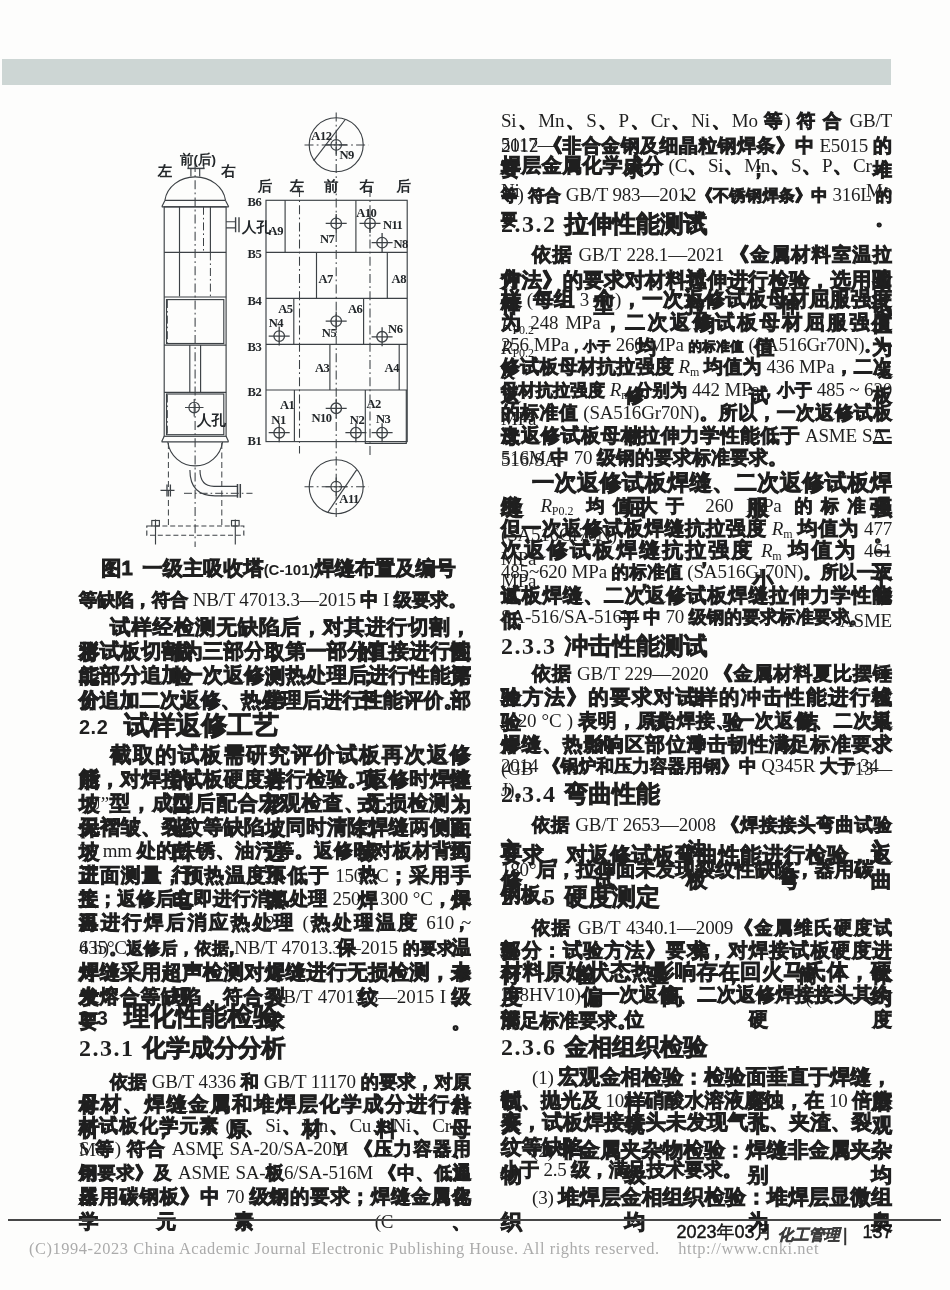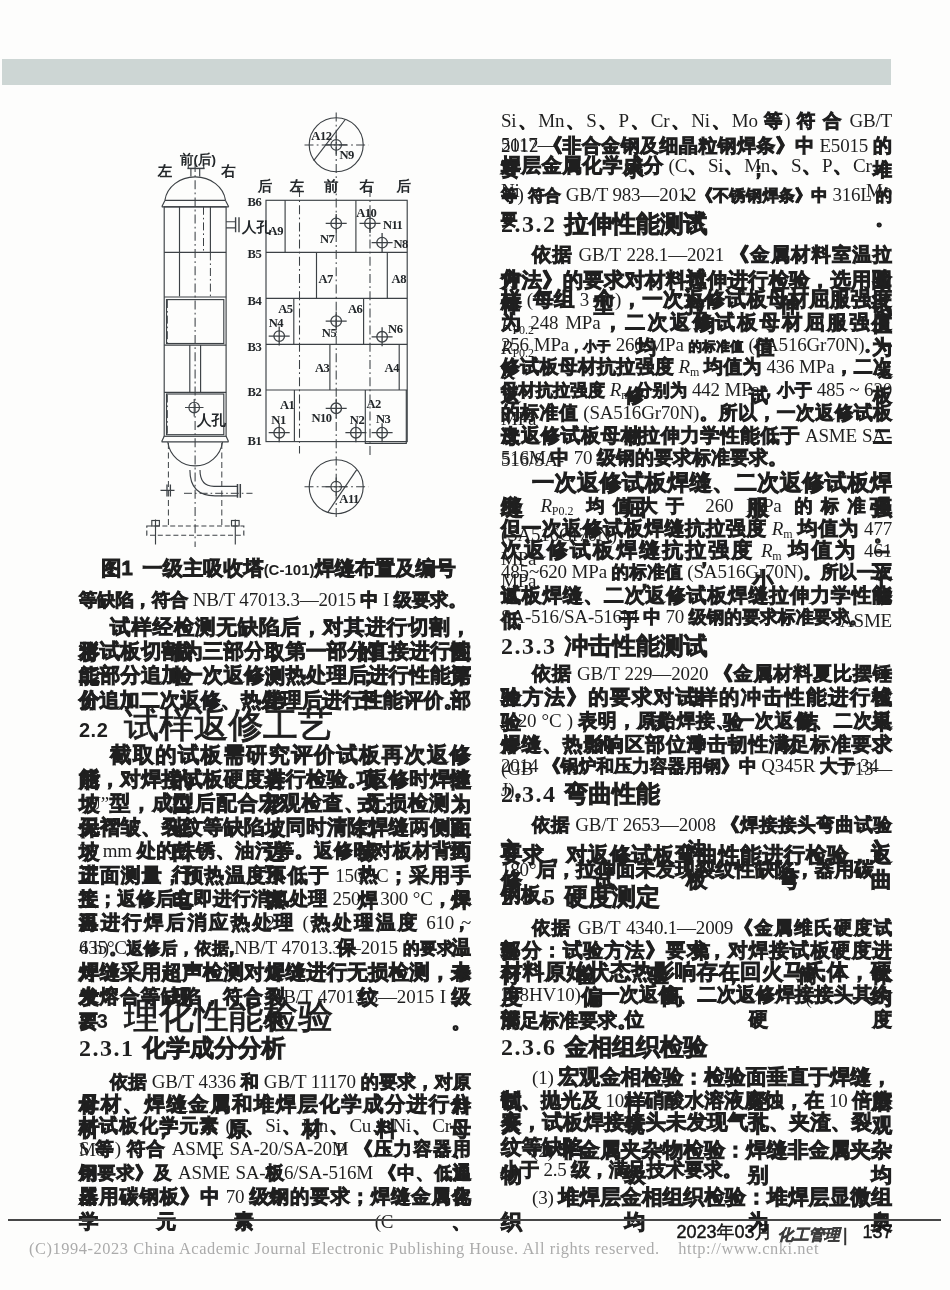--- a/index.html
+++ b/index.html
@@ -6,21 +6,21 @@
 .band{position:absolute;left:2px;top:59px;width:889px;height:26px;background:#cdd6d4}
 .ln{position:absolute;line-height:24px;font-size:19px;letter-spacing:-0.2px}
 .L{left:79px;width:392px}
 .R{left:501px;width:391px}
 .j{text-align:justify;text-align-last:justify}
 .ck{font-family:"Liberation Sans",sans-serif;font-weight:bold;font-size:var(--ck,21.5px);letter-spacing:0;-webkit-text-stroke:0.9px}
 sub{font-size:12px;vertical-align:-3px;letter-spacing:0}
 .h2{line-height:26px}
 .h2n{font-family:"Liberation Sans",sans-serif;font-weight:bold;font-size:20px;letter-spacing:0.5px}
 .h2s{font-family:"Liberation Sans",sans-serif;font-size:20px;letter-spacing:10px}
-.h2c{font-family:"Liberation Sans",sans-serif;font-weight:normal;font-size:35px;-webkit-text-stroke:0.9px}
+.h2c{font-family:"Liberation Sans",sans-serif;font-weight:bold;font-size:26px;-webkit-text-stroke:0.9px}
 .h3{line-height:24px}
 .h3n{font-weight:bold;font-size:24px;letter-spacing:1.5px}
 .h3s{font-size:20px;letter-spacing:3px}
 .h3c{font-family:"Liberation Sans",sans-serif;font-weight:bold;font-size:24px;-webkit-text-stroke:0.9px}
 .cap{position:absolute;left:82.5px;width:392px;text-align:center;font-weight:bold;font-size:15.5px}
 .capck{font-family:"Liberation Sans",sans-serif;font-weight:bold;font-size:20.2px;-webkit-text-stroke:0.9px}
 .frule{position:absolute;left:8px;top:1218.6px;width:933px;height:2.2px;background:#474747}
 .fd{position:absolute;font-family:"Liberation Sans",sans-serif;font-size:18px;color:#151515;line-height:17px;white-space:nowrap;-webkit-text-stroke:0.45px}
 .flogo{position:absolute;left:779px;top:1226.5px;font-family:"Liberation Sans",sans-serif;font-weight:bold;font-size:15.5px;color:#3d3d3d;line-height:15px;transform:skewX(-14deg);-webkit-text-stroke:0.5px}
 .fcopy{position:absolute;left:29px;top:1239.3px;font-size:16.4px;color:#ababab;letter-spacing:0.56px;white-space:nowrap}

